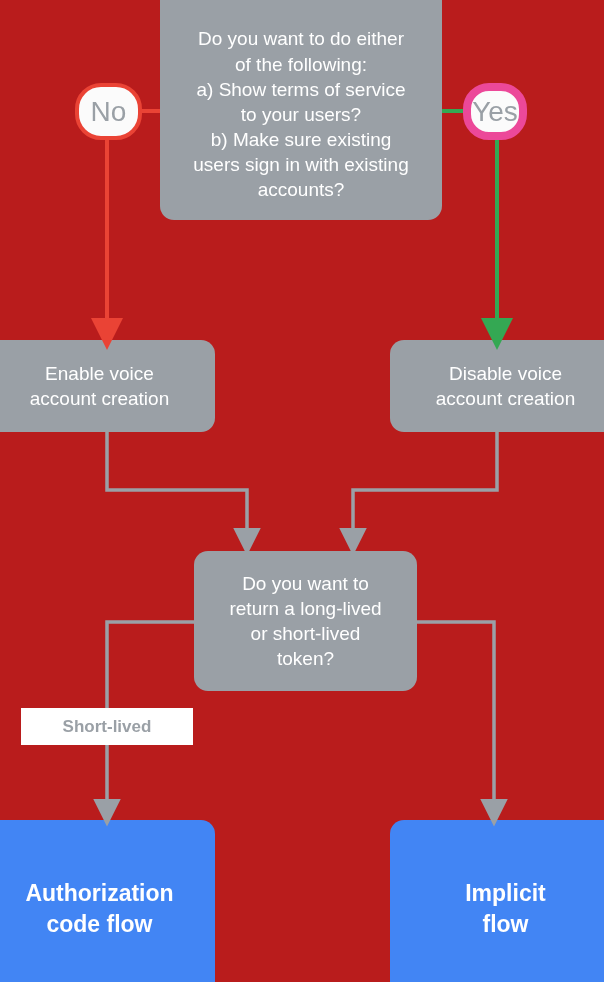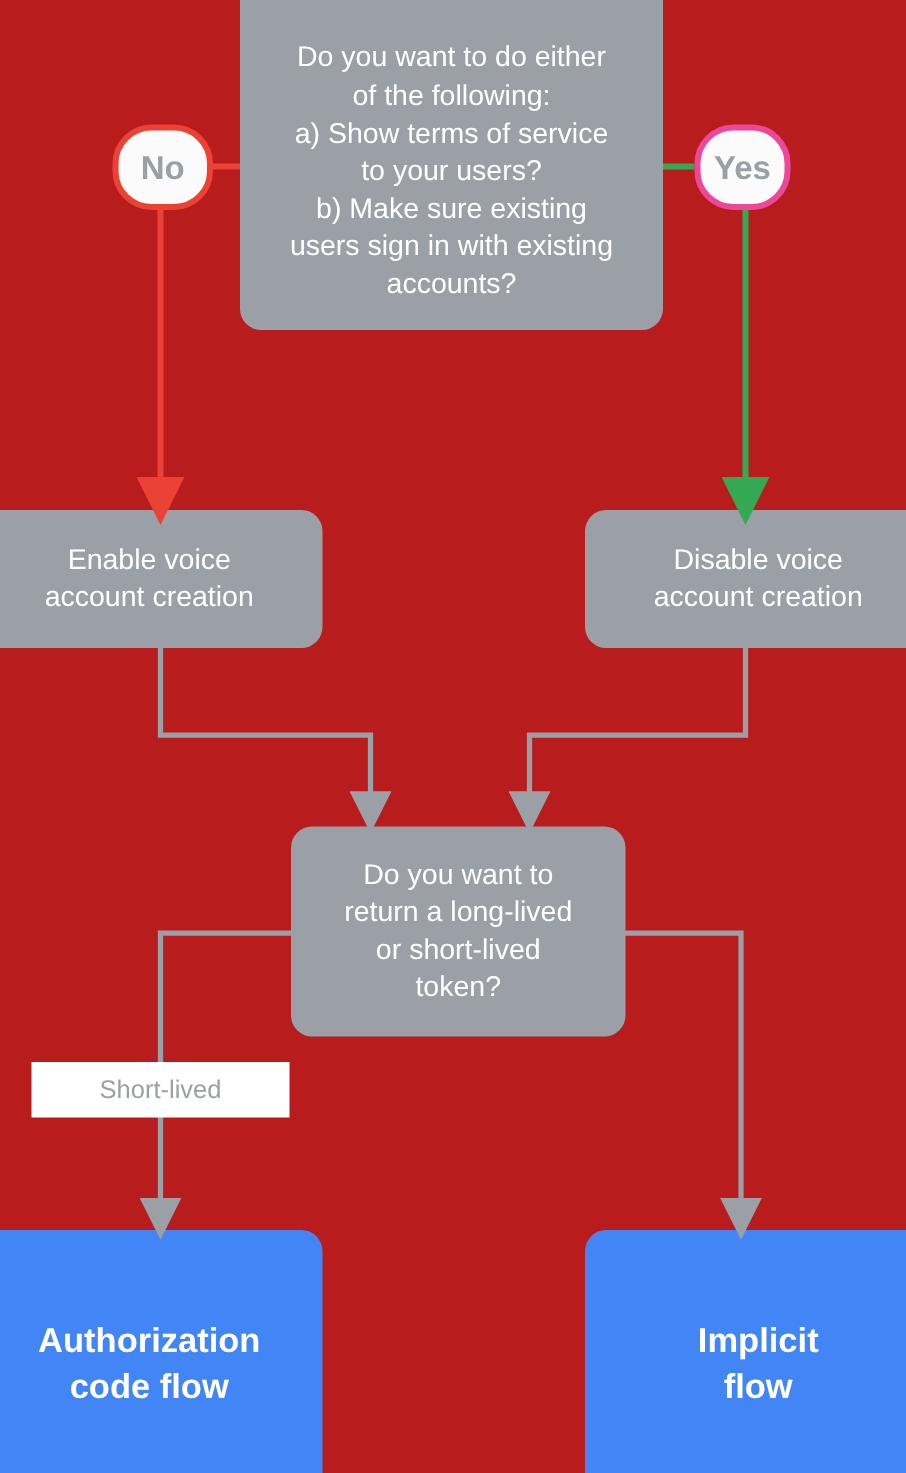--- a/index.html
+++ b/index.html
@@ -49,38 +49,38 @@
 
   
   .pill {
     position: absolute;
     box-sizing: border-box;
     display: flex;
     align-items: center;
     justify-content: center;
     background: #fbfbfb;
     border-radius: 26px;
-    font-size: 22px;
-    font-weight: bold;
+    font-size: 28px;
+    font-weight: normal;
     color: #9aa0a6;
     z-index: 6;
   }
   #pill-no {
     left: 75px;
     top: 83px;
     width: 67px;
     height: 57px;
     border: 4px solid #ea4335;
   }
   #pill-yes {
     left: 463px;
     top: 83px;
     width: 64px;
     height: 57px;
-    border: 4px solid #ec4899;
+    border: 8px solid #ec4899;
   }
 
   
   #node-enable {
     left: -16px;
     top: 340px;
     width: 231px;
     height: 92px;
   }
   #node-disable {
@@ -101,21 +101,21 @@
   
   .edge-label {
     position: absolute;
     box-sizing: border-box;
     display: flex;
     align-items: center;
     justify-content: center;
     background: #ffffff;
     color: #9aa0a6;
     font-size: 17px;
-    font-weight: normal;
+    font-weight: bold;
     z-index: 5;
   }
   #label-short {
     left: 21px;
     top: 708px;
     width: 172px;
     height: 37px;
   }
   #label-long {
     left: 408px;

